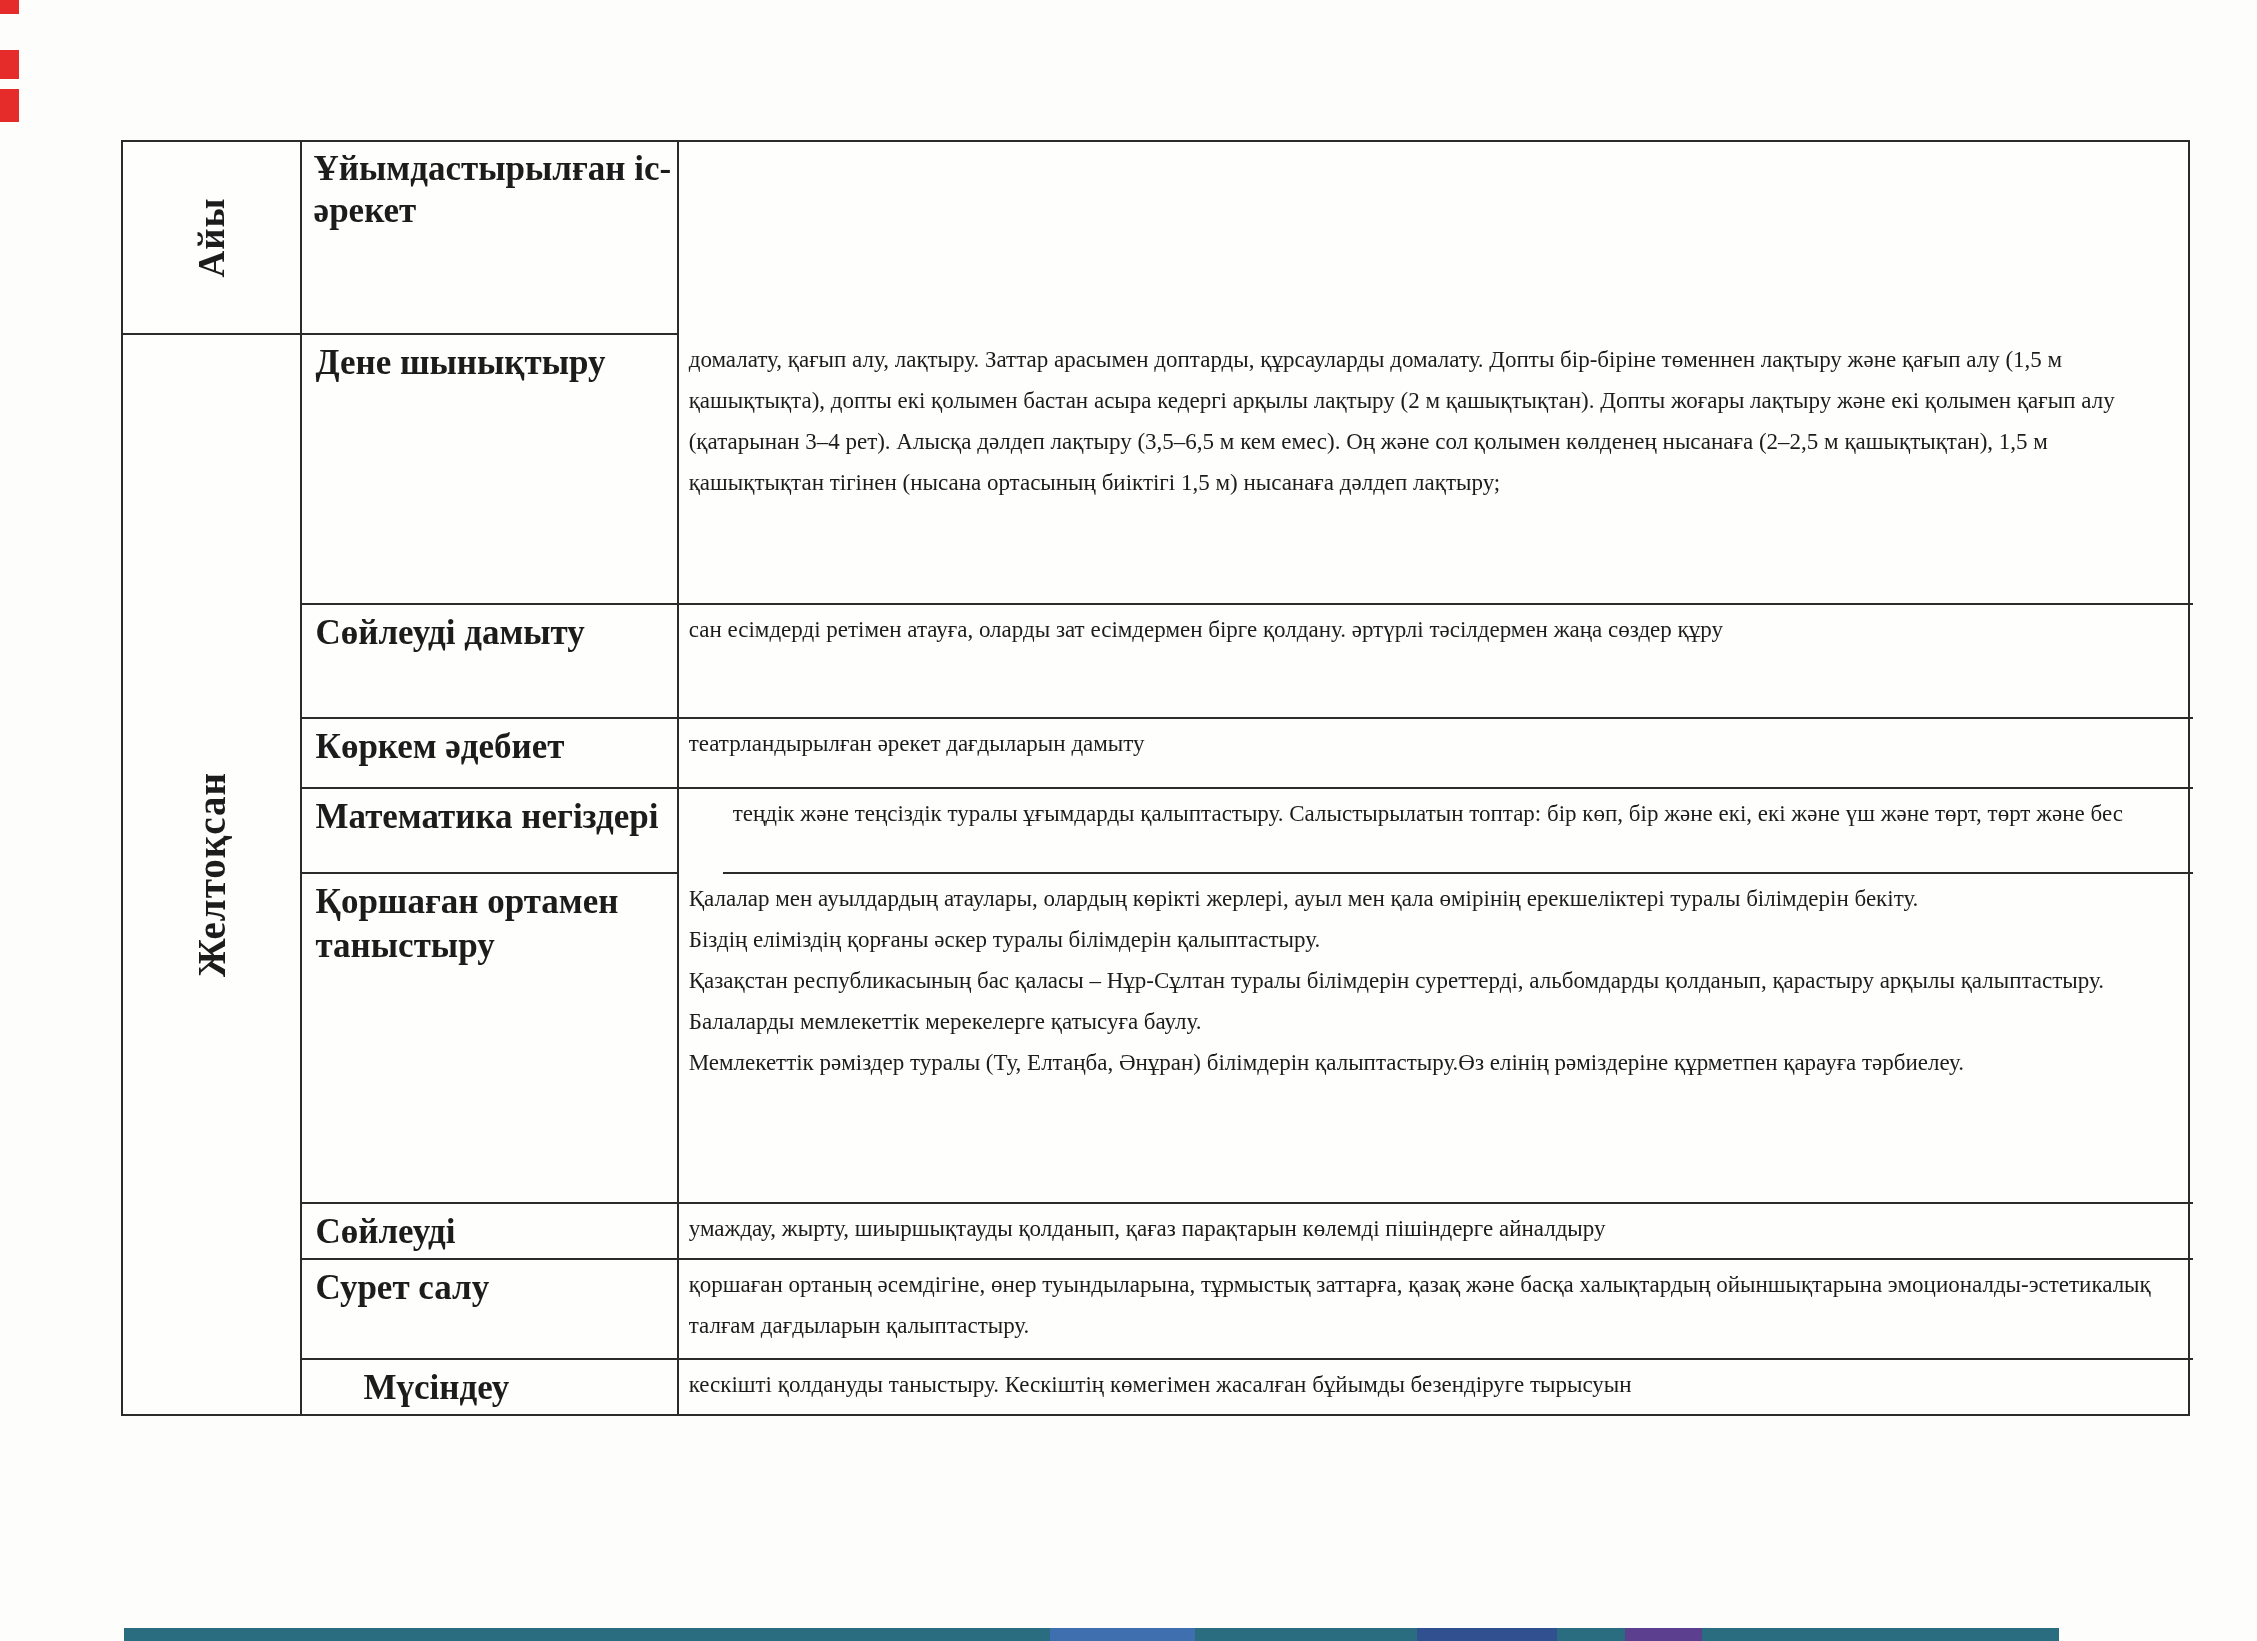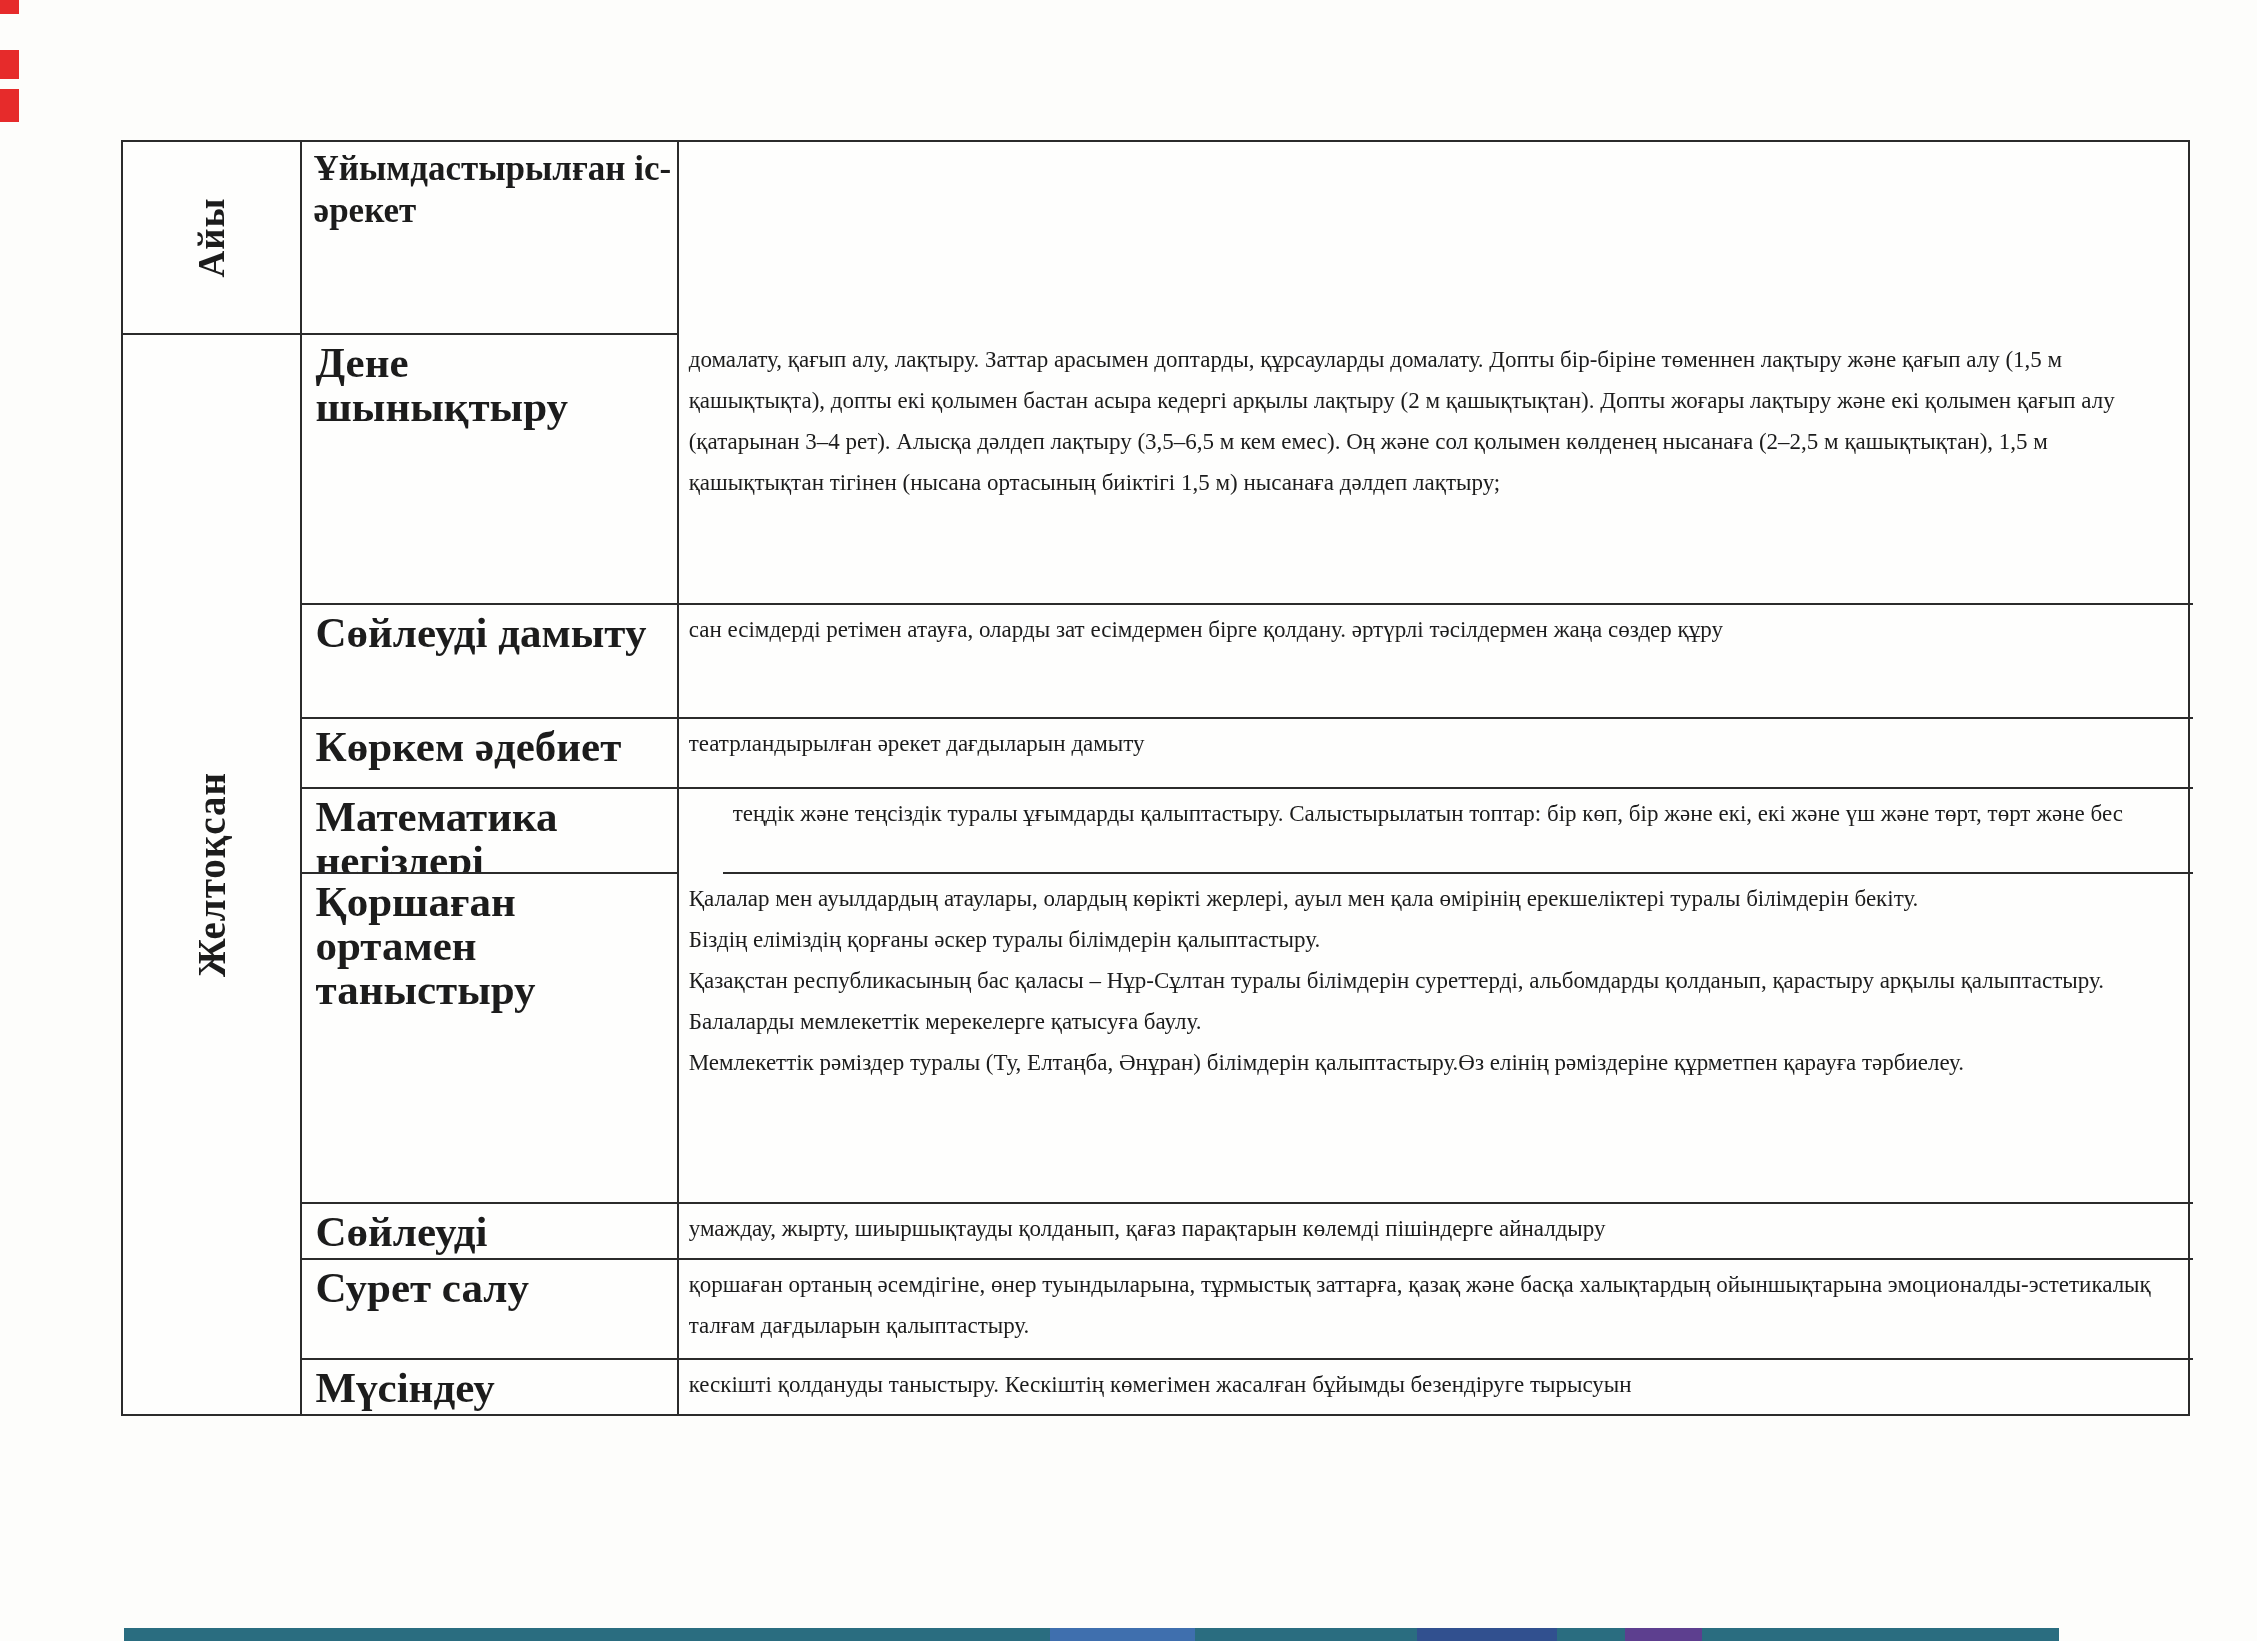--- a/index.html
+++ b/index.html
@@ -40,21 +40,21 @@
     padding:5.8px 5.8px 0 11.6px;
     word-break:break-all;
   }
   .head-tasks{
     font-weight:bold;font-size:35px;
     display:flex;align-items:center;justify-content:center;
     text-align:center;
     padding:0 39px;
   }
   .activity-label{
-    font-weight:bold;font-size:43px;line-height:44px;
+    font-weight:bold;font-size:35px;line-height:44px;
     padding:5.8px 7.7px 0 13.5px;
   }
   .tasks-text{
     font-size:23px;line-height:41px;
     padding:3.9px 39px 3.9px 9.7px;
     white-space:pre-line;
   }
   .artifact{position:absolute;}
 </style>
 </head>
@@ -105,21 +105,21 @@
   <div class="cell activity-label" style="grid-column:2;grid-row:7;">
     <span>Сөйлеуді</span>
   </div>
   <div class="cell last-col tasks-text" style="grid-column:3;grid-row:7;">умаждау, жырту, шиыршықтауды қолданып, қағаз парақтарын көлемді пішіндерге айналдыру</div>
 
   <div class="cell activity-label" style="grid-column:2;grid-row:8;">
     <span>Сурет салу</span>
   </div>
   <div class="cell last-col tasks-text" style="grid-column:3;grid-row:8;">қоршаған ортаның әсемдігіне, өнер туындыларына, тұрмыстық заттарға, қазақ және басқа халықтардың ойыншықтарына эмоционалды-эстетикалық талғам дағдыларын қалыптастыру.</div>
 
-  <div class="cell last-row activity-label" style="grid-column:2;grid-row:9;">
+  <div class="cell last-row activity-label" style="grid-column:2;grid-row:9;margin-left:48px;">
     <span>Мүсіндеу</span>
   </div>
   <div class="cell last-col last-row tasks-text" style="grid-column:3;grid-row:9;">кескішті қолдануды таныстыру. Кескіштің көмегімен жасалған бұйымды безендіруге тырысуын</div>
 
 </div>
 
 <div>
     <div class="artifact" style="left: 0px; top: 0px; width: 19.3px; height: 13.5px; background: rgb(230, 43, 43);"></div>
     <div class="artifact" style="left: 0px; top: 50px; width: 19.3px; height: 29px; background: rgb(230, 43, 43);"></div>
     <div class="artifact" style="left: 0px; top: 89px; width: 19.3px; height: 33px; background: rgb(230, 43, 43);"></div>

